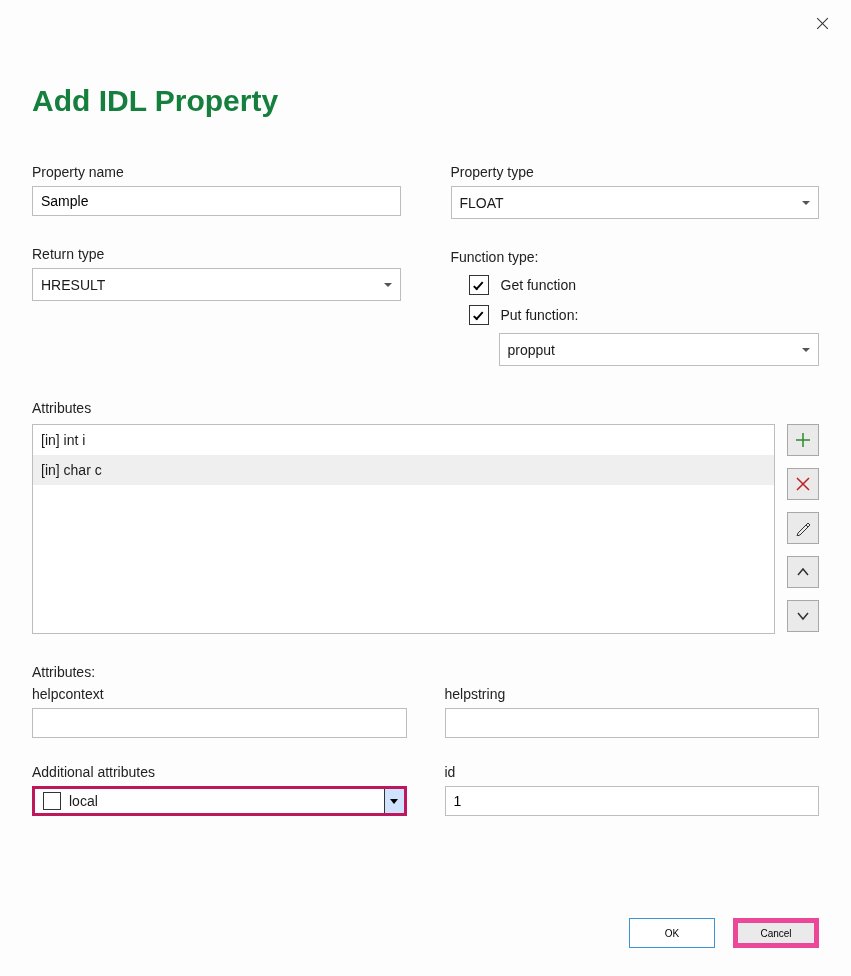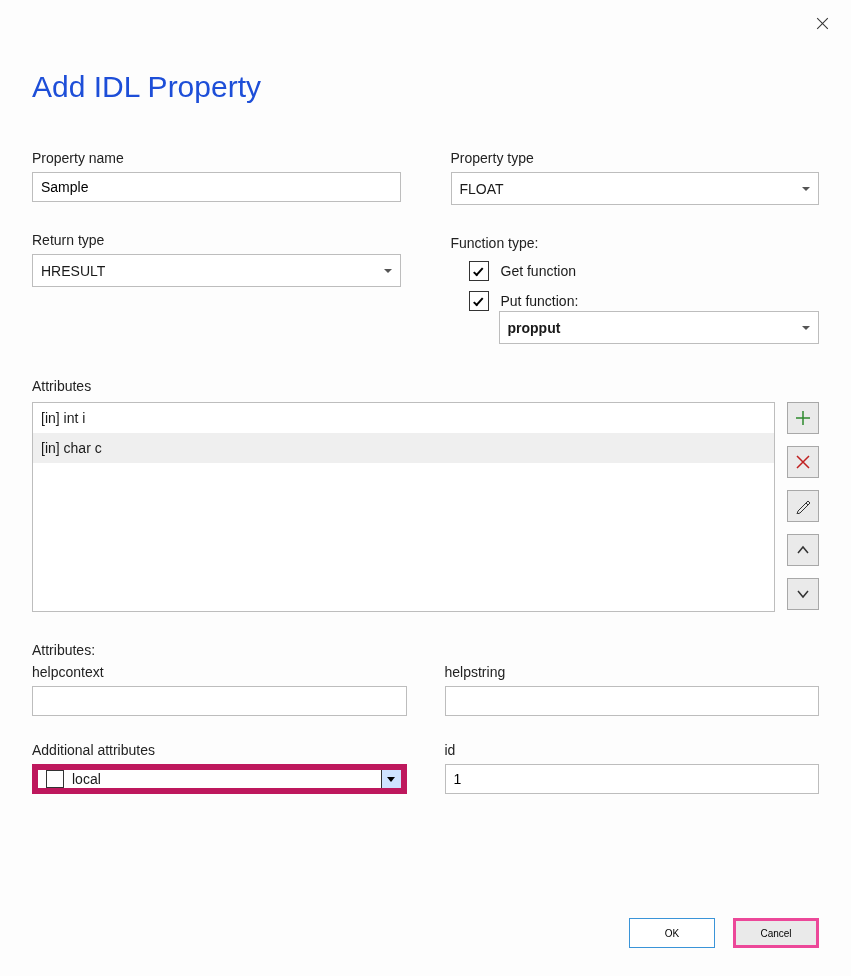--- a/index.html
+++ b/index.html
@@ -21,23 +21,23 @@
   .close-x::before, .close-x::after {
     content: ""; position: absolute; left: 50%; top: 0;
     width: 1px; height: 15px; background: #333;
   }
   .close-x::before { transform: rotate(45deg); }
   .close-x::after  { transform: rotate(-45deg); }
 
   .container { padding: 70px 32px 0 32px; }
   h1.title {
     font-size: 30px;
-    font-weight: 400;
-    margin: 0 0 46px 0;
-    color: #1d4ed8;
+    font-weight: 700;
+    margin: 14px 0 46px 0;
+    color: #15803d;
   }
   .cols { display: flex; gap: 50px; }
   .col { flex: 1; min-width: 0; }
 
   .field-label { font-size: 14px; margin-bottom: 6px; color: #222; }
   .field-block { margin-bottom: 30px; }
 
   .text-input {
     width: 100%; height: 30px;
     border: 1px solid #bdbdbd;
@@ -72,21 +72,21 @@
     display: flex; align-items: center; justify-content: center;
     background: #fff;
   }
   .cb .mark {
     width: 10px; height: 5px;
     border-left: 2px solid #000;
     border-bottom: 2px solid #000;
     transform: rotate(-48deg) translate(0px,-1px);
   }
 
-  .propput-row { margin-left: 30px; margin-top: 0; font-weight: bold; }
+  .propput-row { margin-left: 30px; margin-top: 8px; }
 
   .param-area { margin-top: 8px; display: flex; gap: 12px; }
   .param-list {
     flex: 1;
     height: 210px;
     border: 1px solid #bdbdbd;
     background: #fff;
     overflow: hidden;
   }
   .param-item {
@@ -102,21 +102,21 @@
     border: 1px solid #a8a8a8;
     background: #eaeaea;
     display: flex; align-items: center; justify-content: center;
     cursor: pointer;
   }
 
   .attr-section { margin-top: 30px; }
 
   .addl-select {
     display: flex; width: 100%; height: 30px;
-    border: 6px solid #be185d;
+    border: 3px solid #be185d;
   }
   .addl-main {
     flex: 1; display: flex; align-items: center; padding: 0 8px; gap: 8px;
     background: #fff;
   }
   .addl-toggle {
     width: 20px;
     background: #cfe3ff;
     border-left: 1px solid #333;
     display: flex; align-items: center; justify-content: center;
@@ -139,21 +139,21 @@
     bottom: 28px;
     display: flex; gap: 18px;
   }
   .btn {
     width: 86px; height: 30px;
     display: flex; align-items: center; justify-content: center;
     font-size: 10px;
     cursor: pointer;
   }
   .btn-ok { border: 1px solid #3a94d8; background: #fff; color: #000; }
-  .btn-cancel { border: 3px solid #ec4899; background: #eaeaea; color: #000; }
+  .btn-cancel { border: 5px solid #ec4899; background: #eaeaea; color: #000; }
 
   
   svg { display: block; }
 </style>
 </head>
 <body>
 
 <div class="close-x"></div>
 
 <div class="container">

